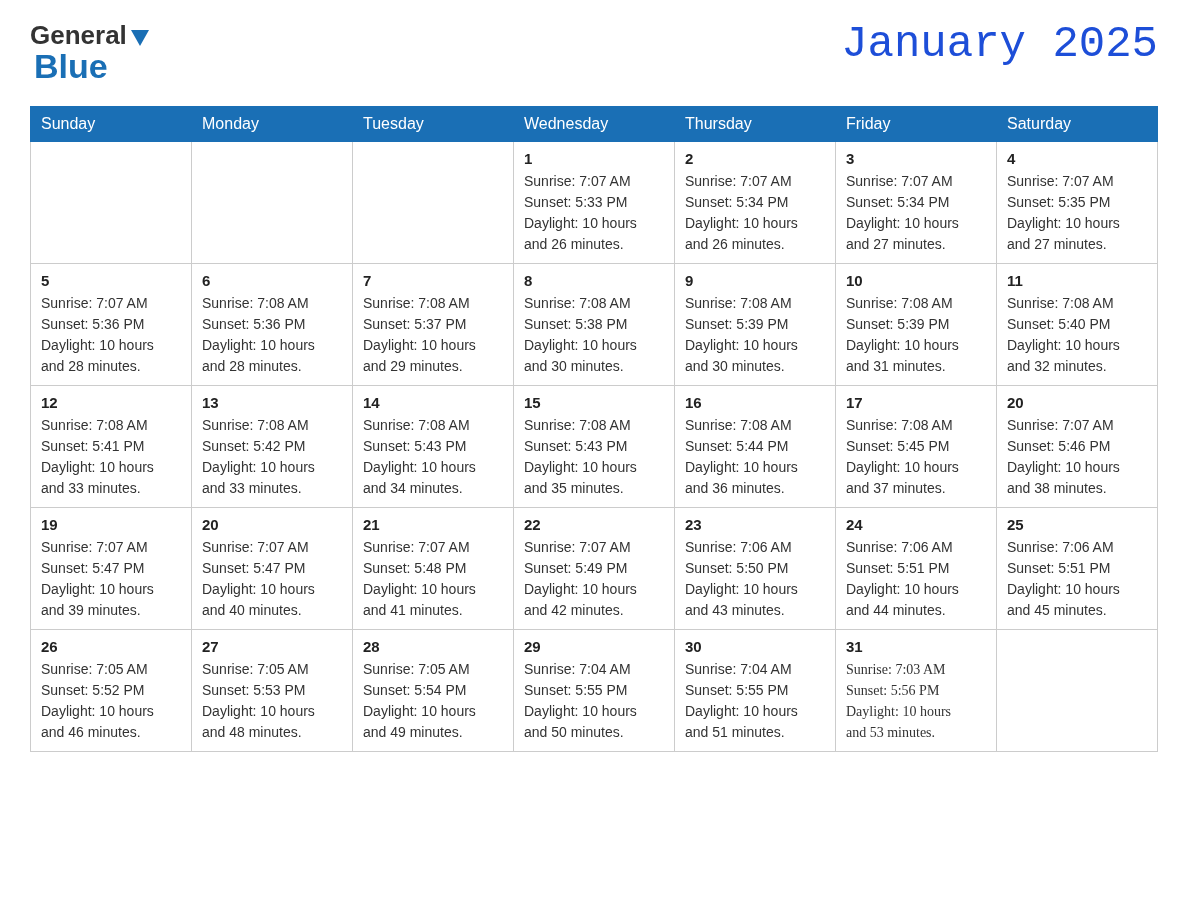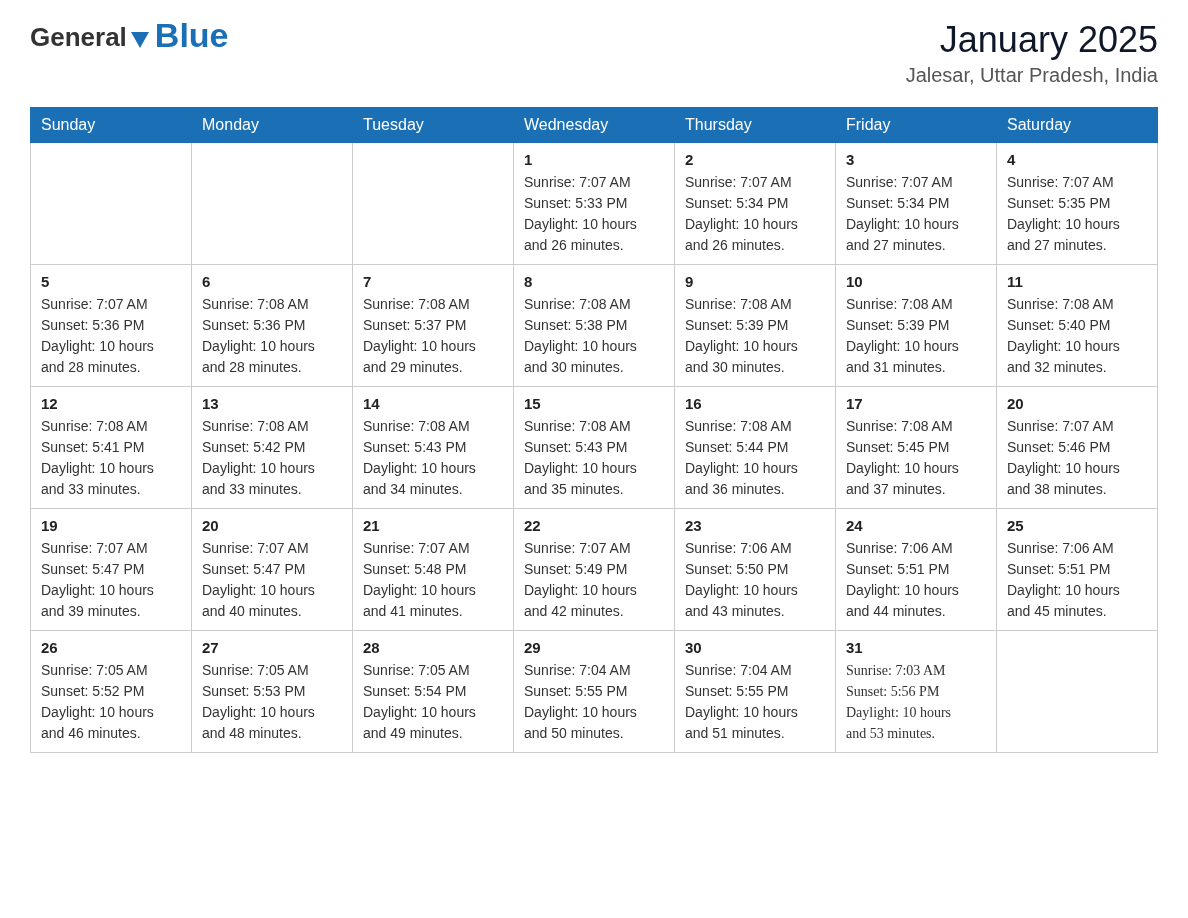--- a/index.html
+++ b/index.html
@@ -13,24 +13,25 @@
     .header {
       display: flex;
       justify-content: space-between;
       align-items: flex-start;
       margin-bottom: 20px;
     }
     .title-block {
       text-align: right;
     }
     .calendar-title {
-      font-size: 36px;
+      font-size: 44px;
       font-weight: normal;
-      color: #0f172a;
+      color: #1d4ed8;
       line-height: 1.1;
+      font-family: Liberation Mono, monospace;
     }
     .calendar-subtitle {
       font-size: 20px;
       color: #555;
       margin-top: 4px;
     }
     .calendar {
       width: 100%;
       border-collapse: collapse;
       margin-top: 10px;
@@ -65,20 +66,21 @@
     .calendar tbody tr td .day-info {
       font-size: 14px;
       color: #333;
       line-height: 1.5;
     }
     .calendar tbody tr td.empty {
       background: #fff;
     }
     .logo-wrapper {
       display: flex;
+      flex-direction: column;
     }
     .logo-line1 {
       display: flex;
       align-items: center;
     }
     .logo-line2 {
       margin-top: -4px;
     }
   </style>
 </head>
@@ -91,21 +93,20 @@
       <svg width="22" height="22" viewBox="0 0 22 22" style="margin-left:2px;margin-top:2px;">
         <polygon points="2,4 20,4 11,20" fill="#1a6fb5"></polygon>
       </svg>
     </div>
     <div class="logo-line2">
       <span style="font-size:34px;font-weight:bold;color:#1a6fb5;margin-left:4px;">Blue</span>
     </div>
   </div>
   <div class="title-block">
     <div class="calendar-title">January 2025</div>
-    <div class="calendar-subtitle">Jalesar, Uttar Pradesh, India</div>
   </div>
 </div>
 
 <table class="calendar">
   <thead>
     <tr>
     <th>Sunday</th>
         <th>Monday</th>
         <th>Tuesday</th>
         <th>Wednesday</th>

